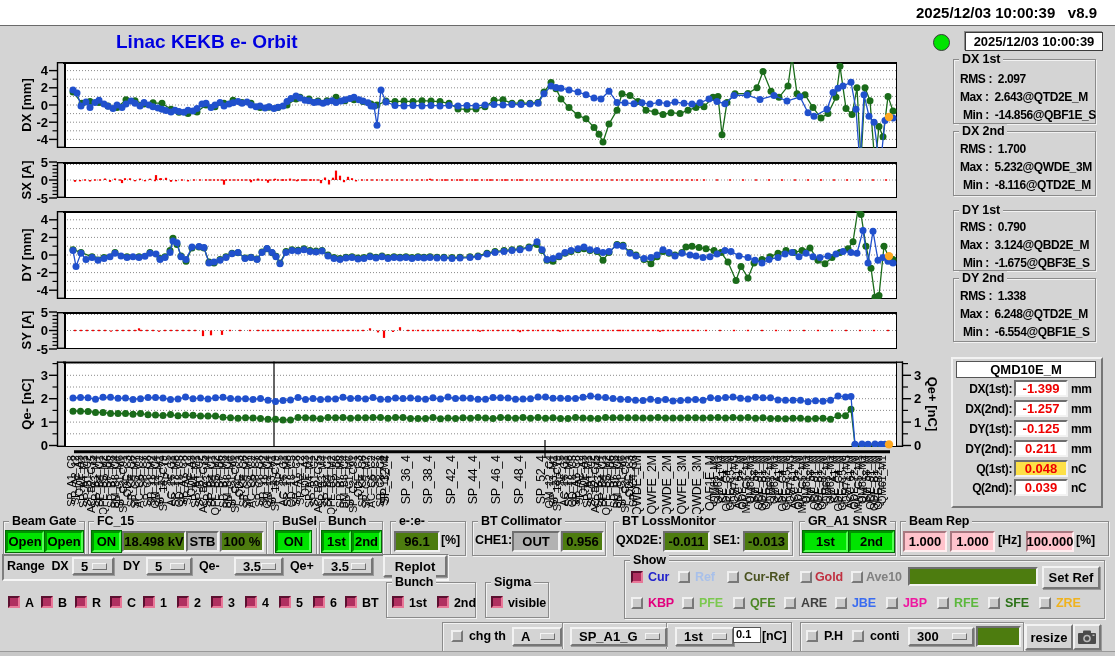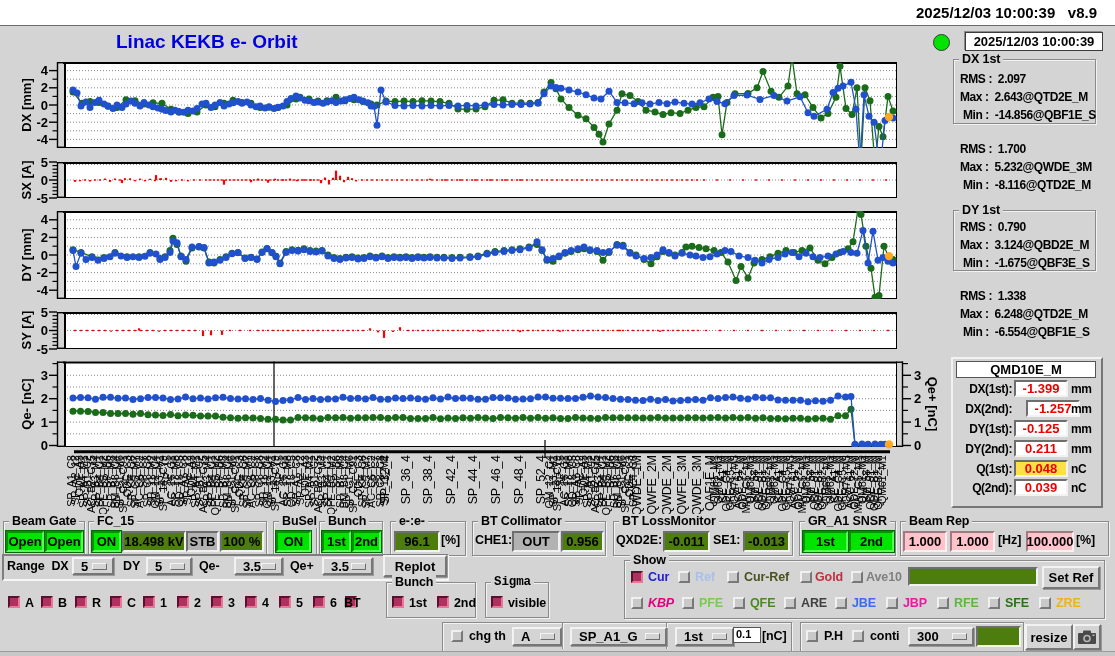--- a/index.html
+++ b/index.html
@@ -1401,39 +1401,45 @@
       <text transform="translate(886.0,455.5) rotate(-90)" text-anchor="end" font-size="11" fill="#000" letter-spacing="-0.4">QM61_M1</text>
     </svg>
     <div class="ab" style="left:933px;top:34px;width:15px;height:15px;border-radius:50%;background:#00e400;border:1px solid #3a3a3a;"></div>
     <div class="ab cell" style="left:954px;top:32px;width:136px;height:17px;background:#fff;border:1px solid #3c3c3c;box-shadow:-1px -1px 0 #8a8a8a;margin-left:11px;">2025/12/03 10:00:39</div>
     <div class="gb" style="left:953px;top:59px;width:141px;height:63px;">
       <span class="lg">DX 1st</span>
     </div>
     <div class="statrow" style="left:960px;top:72px;">RMS :&nbsp; 2.097</div>
     <div class="statrow" style="left:960px;top:90px;">Max :&nbsp; 2.643@QTD2E_M</div>
     <div class="statrow" style="left:960px;top:108px;">&nbsp;Min :&nbsp; -14.856@QBF1E_S</div>
+    <div class="gb" style="left:953px;top:131px;width:141px;height:63px;">
+      <span class="lg">DX 2nd</span>
+    </div>
     <div class="statrow" style="left:960px;top:142px;">RMS :&nbsp; 1.700</div>
     <div class="statrow" style="left:960px;top:160px;">Max :&nbsp; 5.232@QWDE_3M</div>
     <div class="statrow" style="left:960px;top:178px;">&nbsp;Min :&nbsp; -8.116@QTD2E_M</div>
     <div class="gb" style="left:953px;top:210px;width:141px;height:59px;">
       <span class="lg">DY 1st</span>
     </div>
     <div class="statrow" style="left:960px;top:220px;">RMS :&nbsp; 0.790</div>
     <div class="statrow" style="left:960px;top:238px;">Max :&nbsp; 3.124@QBD2E_M</div>
     <div class="statrow" style="left:960px;top:256px;">&nbsp;Min :&nbsp; -1.675@QBF3E_S</div>
+    <div class="gb" style="left:953px;top:278px;width:141px;height:62px;">
+      <span class="lg">DY 2nd</span>
+    </div>
     <div class="statrow" style="left:960px;top:289px;">RMS :&nbsp; 1.338</div>
     <div class="statrow" style="left:960px;top:307px;">Max :&nbsp; 6.248@QTD2E_M</div>
     <div class="statrow" style="left:960px;top:325px;">&nbsp;Min :&nbsp; -6.554@QBF1E_S</div>
     <div class="ab" style="left:951px;top:357px;width:148px;height:147px;background:#d4d4d4;border:2px solid;border-color:#f2f2f2 #767676 #767676 #f2f2f2;"></div>
     <div class="ab cell" style="left:956px;top:361px;width:138px;height:15px;background:#fff;border:1px solid #555;">QMD10E_M</div>
     <div class="statrow" style="left:955px;top:382px;width:57px;text-align:right;">DX(1st):</div>
     <div class="ab cell" style="left:1014px;top:380px;width:50px;height:13px;background:#fff;border:2px solid;border-color:#6e6e6e #f2f2f2 #f2f2f2 #6e6e6e;color:#ee0000;">-1.399</div>
     <div class="statrow" style="left:1071px;top:382px;">mm</div>
     <div class="statrow" style="left:955px;top:402px;width:57px;text-align:right;">DX(2nd):</div>
-    <div class="ab cell" style="left:1014px;top:400px;width:50px;height:13px;background:#fff;border:2px solid;border-color:#6e6e6e #f2f2f2 #f2f2f2 #6e6e6e;color:#ee0000;margin-left:12px;">-1.257</div>
+    <div class="ab cell" style="left:1014px;top:400px;width:50px;height:13px;background:#fff;border:2px solid;border-color:#6e6e6e #f2f2f2 #f2f2f2 #6e6e6e;color:#ee0000;">-1.257</div>
     <div class="statrow" style="left:1071px;top:402px;">mm</div>
     <div class="statrow" style="left:955px;top:422px;width:57px;text-align:right;">DY(1st):</div>
     <div class="ab cell" style="left:1014px;top:420px;width:50px;height:13px;background:#fff;border:2px solid;border-color:#6e6e6e #f2f2f2 #f2f2f2 #6e6e6e;color:#ee0000;">-0.125</div>
     <div class="statrow" style="left:1071px;top:422px;">mm</div>
     <div class="statrow" style="left:955px;top:442px;width:57px;text-align:right;">DY(2nd):</div>
     <div class="ab cell" style="left:1014px;top:440px;width:50px;height:13px;background:#fff;border:2px solid;border-color:#6e6e6e #f2f2f2 #f2f2f2 #6e6e6e;color:#ee0000;">0.211</div>
     <div class="statrow" style="left:1071px;top:442px;">mm</div>
     <div class="statrow" style="left:955px;top:462px;width:57px;text-align:right;">Q(1st):</div>
     <div class="ab cell" style="left:1014px;top:460px;width:50px;height:13px;background:#fde047;border:2px solid;border-color:#6e6e6e #f2f2f2 #f2f2f2 #6e6e6e;color:#ee0000;">0.048</div>
     <div class="statrow" style="left:1071px;top:462px;">nC</div>
@@ -1528,50 +1534,50 @@
     <div class="lbl" style="left:194px;top:596px;">2</div>
     <div class="cbc" style="left:211px;top:596px;"></div>
     <div class="lbl" style="left:228px;top:596px;">3</div>
     <div class="cbc" style="left:245px;top:596px;"></div>
     <div class="lbl" style="left:262px;top:596px;">4</div>
     <div class="cbc" style="left:279px;top:596px;"></div>
     <div class="lbl" style="left:296px;top:596px;">5</div>
     <div class="cbc" style="left:313px;top:596px;"></div>
     <div class="lbl" style="left:330px;top:596px;">6</div>
     <div class="cbc" style="left:345px;top:596px;"></div>
-    <div class="lbl" style="left:344px;top:596px;">BT</div>
+    <div class="lbl" style="left:362px;top:596px;">BT</div>
     <div class="gb" style="left:386px;top:582px;width:88px;height:34px;">
       <span class="lg">Bunch</span>
     </div>
     <div class="cbc" style="left:392px;top:596px;"></div>
     <div class="lbl" style="left:409px;top:596px;">1st</div>
     <div class="cbc" style="left:437px;top:596px;"></div>
     <div class="lbl" style="left:454px;top:596px;">2nd</div>
-    <div class="gb" style="left:485px;top:582px;width:62px;height:34px;font-family:Liberation Mono, monospace;">
+    <div class="gb" style="left:485px;top:582px;width:62px;height:34px;">
       <span class="lg">Sigma</span>
     </div>
     <div class="cbc" style="left:491px;top:596px;"></div>
     <div class="lbl" style="left:508px;top:596px;">visible</div>
     <div class="gb" style="left:624px;top:560px;width:479px;height:57px;">
       <span class="lg">Show</span>
     </div>
     <div class="cbc" style="left:631px;top:571px;"></div>
     <div class="lbl" style="left:648px;top:570px;color:#2222cc;">Cur</div>
     <div class="cb" style="left:678px;top:571px;"></div>
     <div class="lbl" style="left:695px;top:570px;color:#a8c0ea;">Ref</div>
     <div class="cb" style="left:727px;top:571px;"></div>
     <div class="lbl" style="left:744px;top:570px;color:#4a5220;">Cur-Ref</div>
     <div class="cb" style="left:800px;top:571px;"></div>
     <div class="lbl" style="left:815px;top:570px;color:#c03040;">Gold</div>
     <div class="cb" style="left:851px;top:571px;"></div>
     <div class="lbl" style="left:866px;top:570px;color:#808080;">Ave10</div>
     <div class="ab sunkw" style="left:908px;top:567px;width:126px;height:15px;"></div>
     <div class="btn" style="left:1042px;top:566px;width:54px;height:19px;">Set Ref</div>
     <div class="cb" style="left:631px;top:597px;"></div>
-    <div class="lbl" style="left:648px;top:596px;color:#e2007e;font-style:italic;">KBP</div>
+    <div class="lbl" style="left:648px;top:596px;color:#e2007e;">KBP</div>
     <div class="cb" style="left:682px;top:597px;"></div>
     <div class="lbl" style="left:699px;top:596px;color:#7cc850;">PFE</div>
     <div class="cb" style="left:733px;top:597px;"></div>
     <div class="lbl" style="left:750px;top:596px;color:#4c8826;">QFE</div>
     <div class="cb" style="left:784px;top:597px;"></div>
     <div class="lbl" style="left:801px;top:596px;color:#404040;">ARE</div>
     <div class="cb" style="left:835px;top:597px;"></div>
     <div class="lbl" style="left:852px;top:596px;color:#3a6cf0;">JBE</div>
     <div class="cb" style="left:886px;top:597px;"></div>
     <div class="lbl" style="left:903px;top:596px;color:#ee18a0;">JBP</div>

